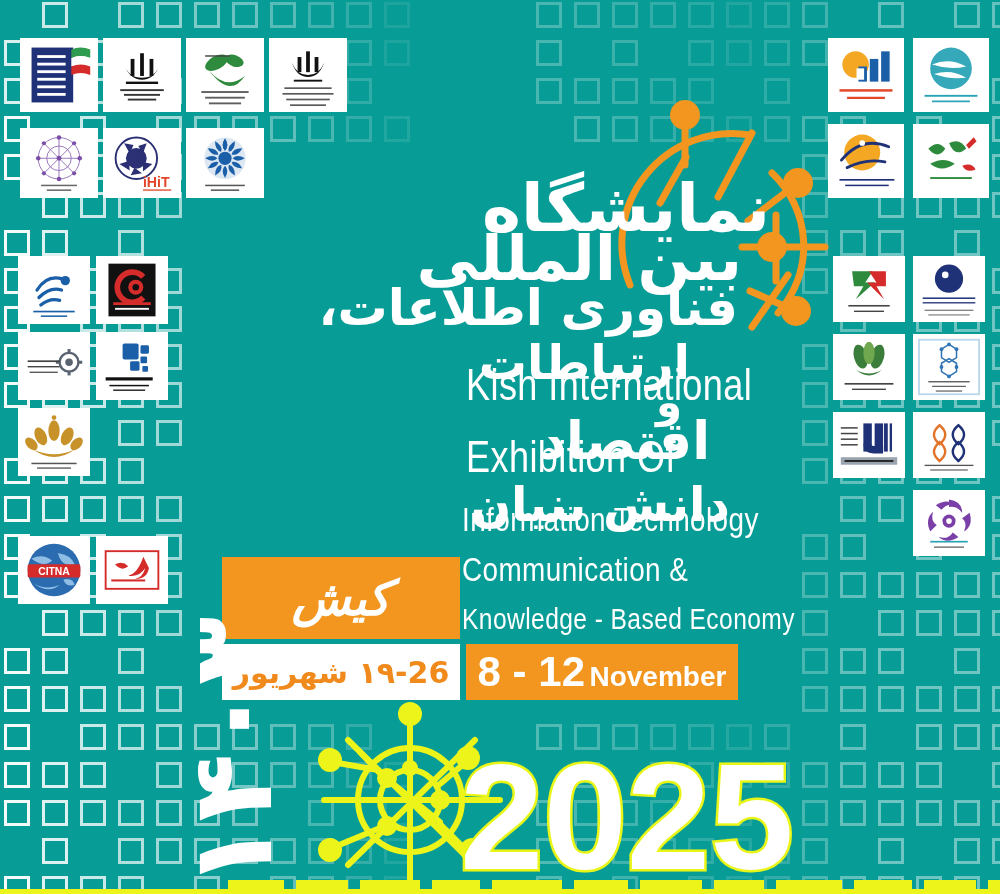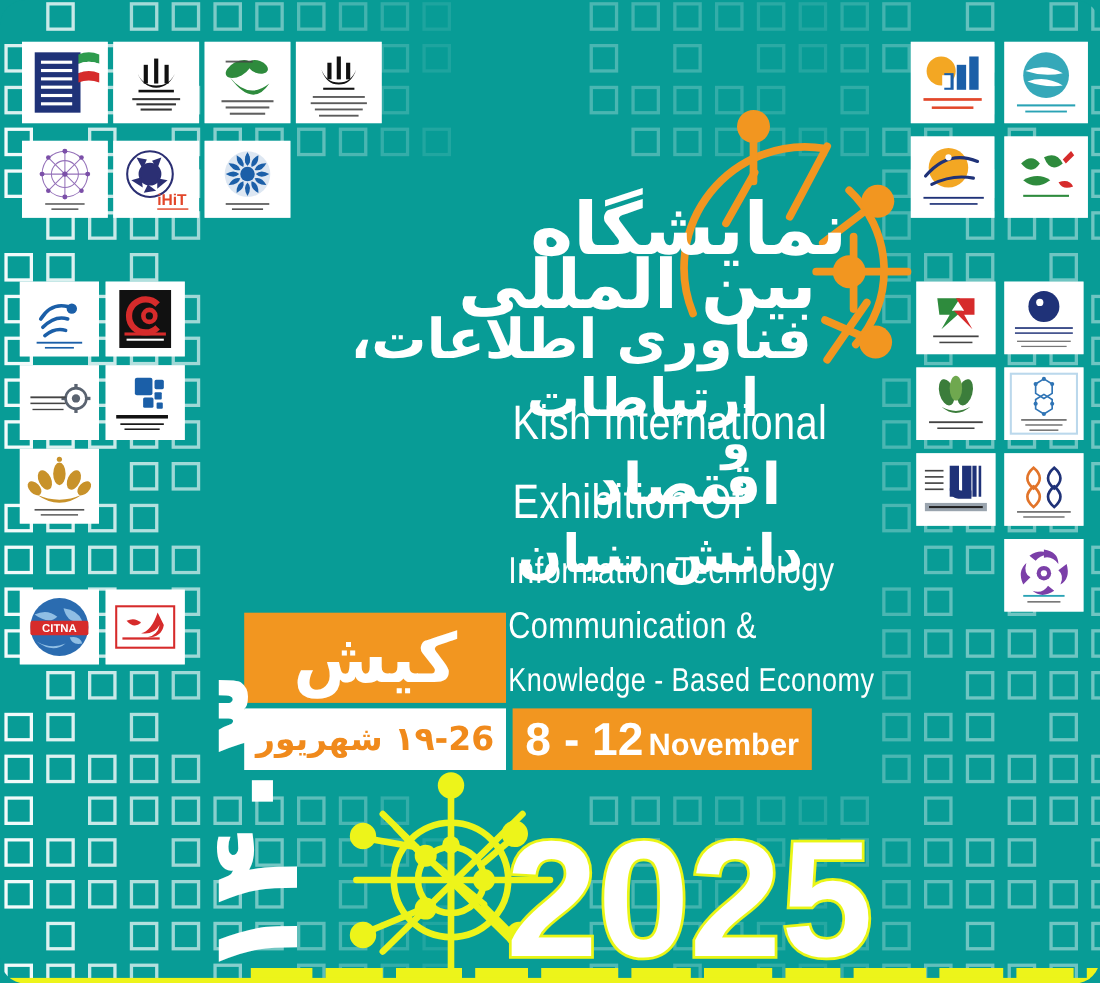--- a/index.html
+++ b/index.html
@@ -2,21 +2,21 @@
 <html><head>
 <meta charset="utf-8">
 <style>
   html,body{margin:0;padding:0;}
   body{
     width:1000px;height:894px;overflow:hidden;
     background:#089C96;
     font-family:"DejaVu Sans", sans-serif;
     position:relative;
   }
-  #poster{position:absolute;inset:0;overflow:hidden;background:#089C96;border-radius:23px;}
+  #poster{position:absolute;inset:0;overflow:hidden;background:#089C96;}
 
   
   .sqfield{position:absolute;pointer-events:none;}
   .sq{position:absolute;border:3px solid #ffffff;box-sizing:border-box;}
 
   
   .netsvg{position:absolute;pointer-events:none;}
 
   
   .logo-tile{
@@ -900,21 +900,21 @@
   <div class="fa-title" style="right:290px;top:417px;font-size:52px;">اقتصاد</div>
   <div class="fa-title" style="right:270px;top:482px;font-size:48px;">دانش بنیان</div>
 
   <div class="en-title" style="left:466px;top:360px;font-size:44px;">Kish International</div>
   <div class="en-title" style="left:466px;top:432px;font-size:44px;">Exhibition  Of</div>
   <div class="en-title" style="left:462px;top:500px;font-size:34px;">Information Technology</div>
   <div class="en-title" style="left:462px;top:550px;font-size:34px;">Communication  &amp;</div>
   <div class="en-title" style="left:462px;top:602px;font-size:30px;">Knowledge - Based Economy</div>
 
   <div class="band band-orange" style="left:222px;top:557px;width:238px;height:82px;">
-    <span class="kish-fa" style="font-size:62px;">کیش</span>
+    <span class="kish-fa" style="font-size:48px;font-style:italic;">کیش</span>
   </div>
   <div class="band band-white" style="left:222px;top:644px;width:238px;height:56px;">
     <span class="date-fa" style="font-size:30px;">۱۹-26 شهریور</span>
   </div>
   <div class="band band-orange" style="left:466px;top:644px;width:272px;height:56px;">
     <span class="date-en">
       <span style="font-size:42px;">8 - 12</span>
       <span class="mon">November</span>
     </span>
   </div>

